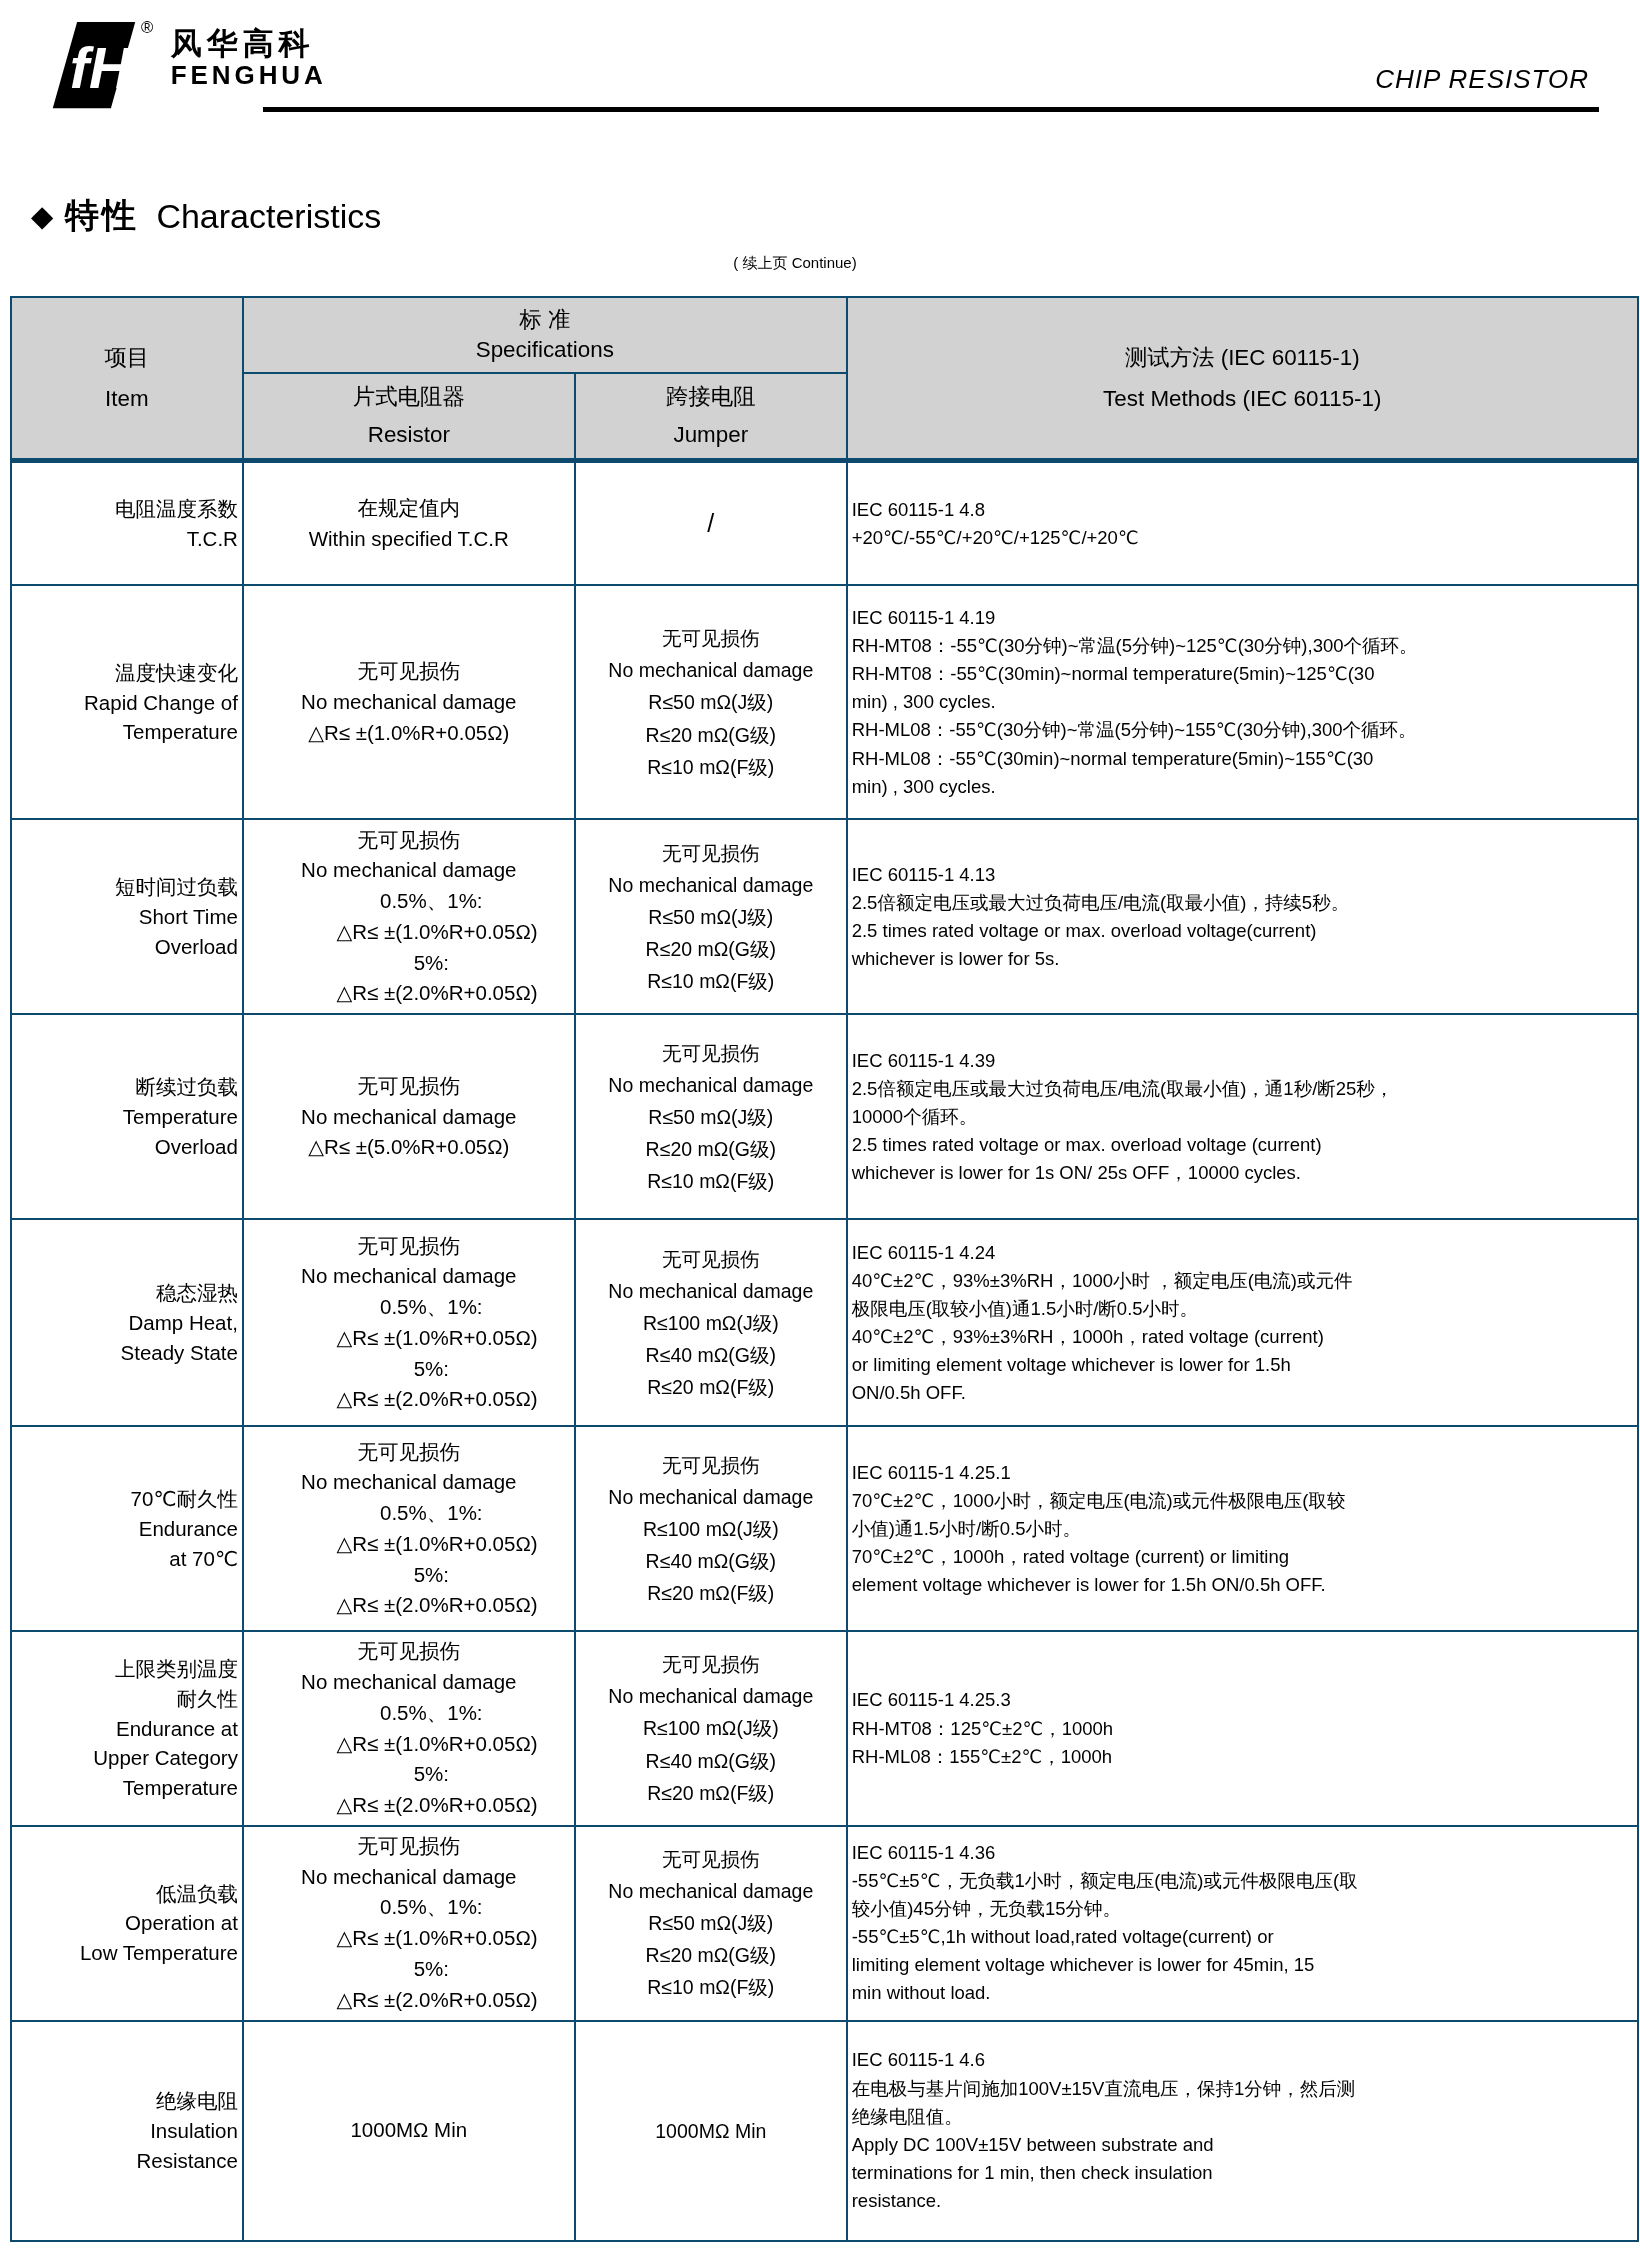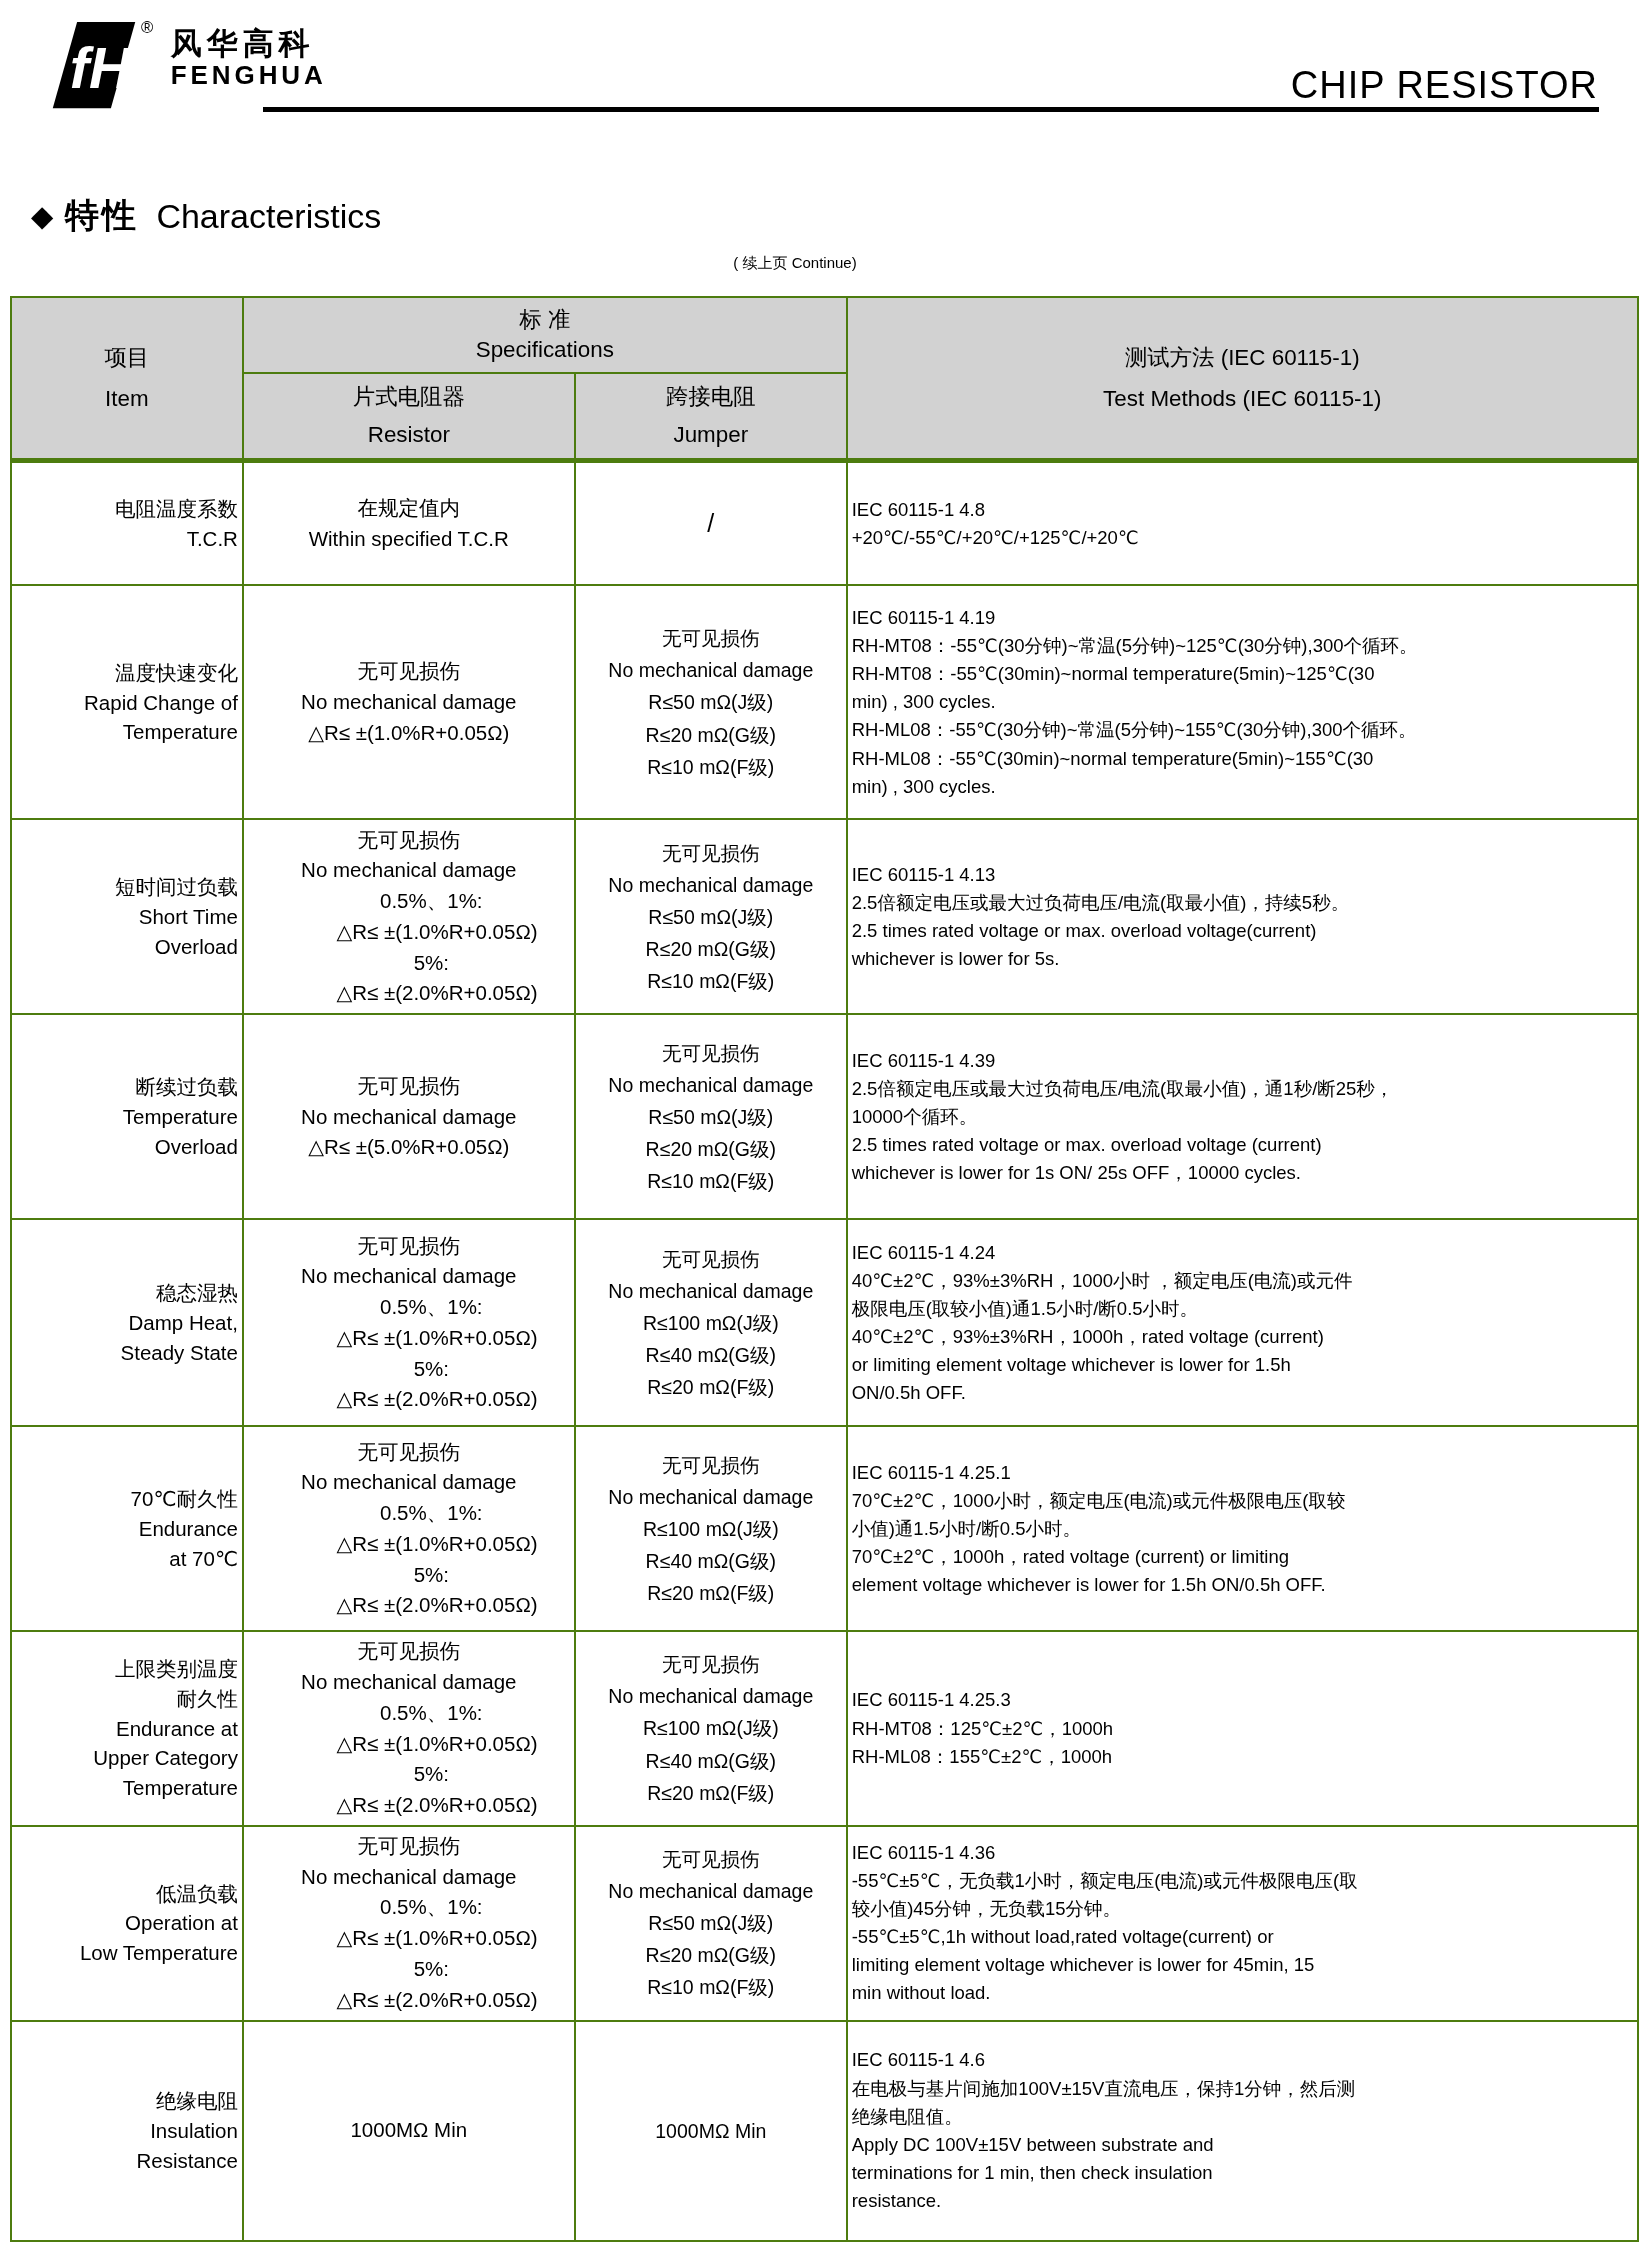--- a/index.html
+++ b/index.html
@@ -10,37 +10,37 @@
     position:relative; overflow:hidden;
   }
 
   
   .logo { position:absolute; left:49px; top:19.5px; display:flex; align-items:flex-start; }
   .logo-mark { width:90px; height:90px; display:block; }
   .reg { font-size:16.6px; margin:-2px 0 0 2px; }
   .brand { margin-left:17.6px; padding-top:7.8px; }
   .brand-cn { font-size:31px; font-weight:bold; letter-spacing:4.9px; line-height:1.1; }
   .brand-en { font-size:26px; font-weight:bold; letter-spacing:3.9px; line-height:1.15; }
-  .doc-title { position:absolute; top:64px; right:42px; font-size:38px; letter-spacing:1px; }
+  .doc-title { position:absolute; top:64px; right:51px; font-size:26px; letter-spacing:1px;font-style:italic; }
   .header-rule { position:absolute; left:263px; right:41px; top:107px; height:4.9px; background:#000; }
 
   
   .section-title { position:absolute; left:31px; top:193px; display:flex; align-items:center; }
   .diamond { font-size:29px; margin-right:11.7px; }
   .sec-cn { font-size:34px; font-weight:bold; letter-spacing:2.9px; margin-right:17.6px; }
   .sec-en { font-size:34px; }
   .continue-note { position:absolute; top:254px; left:0; width:1590px; text-align:center; font-size:15px; }
 
   
   table.tbl {
     position:absolute; left:9.8px; top:296px;
     width:1627px; border-collapse:collapse; table-layout:fixed;
     border:2.9px solid #000;
   }
-  .tbl th, .tbl td { border:2px solid #4d7c0f; vertical-align:middle; padding:3.9px; }
+  .tbl th, .tbl td { border:2px solid #0c4a6e; vertical-align:middle; padding:3.9px; }
   .tbl thead th { background:#d2d2d2; font-weight:normal; font-size:22.4px; white-space:pre-line; text-align:center; }
   .th-tall { line-height:1.85; }
   .th-spec { line-height:1.35; border-bottom-width:3.9px; }
   .th-sub  { line-height:1.7; }
   .hb { border-bottom-width:5.9px !important; }
 
   .cell-item  { text-align:right; font-size:20.5px; line-height:1.45; white-space:pre-line; }
   .spec-cell  { }
   .spec-head  { text-align:center; font-size:20.5px; line-height:1.5; white-space:pre-line; }
   .spec-body  { text-align:center; font-size:20.5px; line-height:1.5; white-space:pre-wrap; padding-left:45px; }

